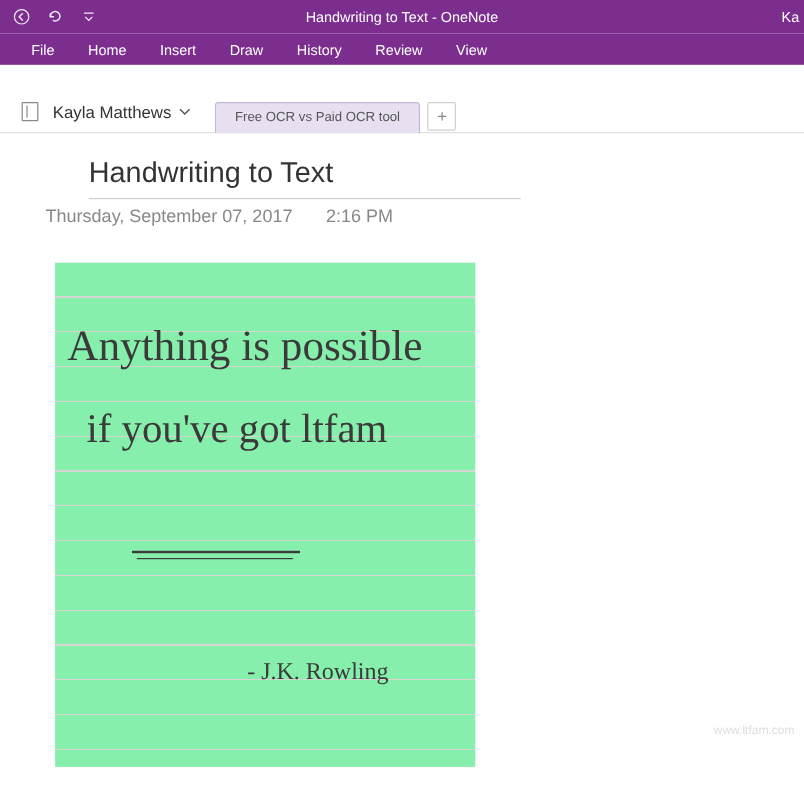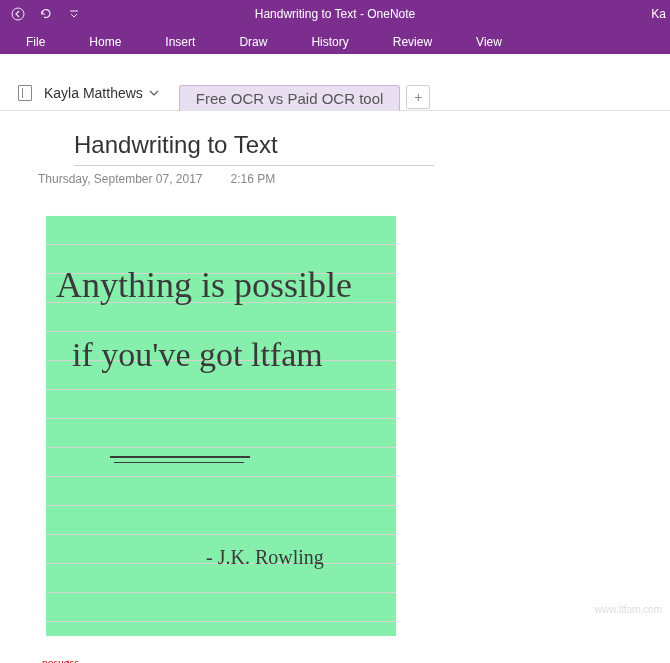--- a/index.html
+++ b/index.html
@@ -4,37 +4,37 @@
   <style>
     * { margin: 0; padding: 0; box-sizing: border-box; }
     body { font-family: "Segoe UI", Tahoma, sans-serif; background: #fff; width: 670px; height: 663px; overflow: hidden; }
     
     .titlebar { background: #7b2e8e; height: 28px; display: flex; align-items: center; color: #fff; font-size: 12px; position: relative; gap: 28px; }
     .titlebar-left { display: flex; align-items: center; gap: 8px; padding-left: 8px; }
     .qa-btn { width: 20px; height: 20px; display: flex; align-items: center; justify-content: center; cursor: pointer; opacity: 0.9; }
     .window-title { position: absolute; left: 50%; transform: translateX(-50%); font-size: 12px; white-space: nowrap; }
     .titlebar-right { margin-left: auto; padding-right: 4px; font-size: 12px; color: #ffffff; }
     
-    .ribbon-tabs { background: #7b2e8e; height: 26px; display: flex; align-items: flex-end; padding-left: 12px; gap: 16px; }
+    .ribbon-tabs { background: #7b2e8e; height: 26px; display: flex; align-items: flex-end; padding-left: 12px; gap: 0; }
     .ribbon-tab { color: #fff; font-size: 12px; padding: 5px 14px; cursor: pointer; }
     
     .nav-bar { background: #fff; height: 36px; border-bottom: 1px solid #e0e0e0; display: flex; align-items: center; padding-left: 10px; gap: 4px; margin-top: 21px; }
     .notebook-icon { width: 14px; height: 16px; border: 1px solid #888; border-radius: 1px; margin-right: 6px; position: relative; }
     .notebook-icon::before { content: ""; position: absolute; left: 3px; top: 2px; bottom: 2px; width: 1px; background: #888; }
     .notebook-name { font-size: 14px; color: #333; display: flex; align-items: center; gap: 6px; cursor: pointer; padding: 4px 8px; }
     .chev { display: inline-block; }
     .chev svg { display: block; }
     
     .tab-strip { display: flex; align-items: center; margin-left: 8px; height: 100%; }
-    .page-tab { background: #e8e0f0; border: 1px solid #c8b8d8; border-bottom: none; padding: 5px 16px; font-size: 15px; color: #555; border-radius: 3px 3px 0 0; cursor: pointer; height: 26px; display: flex; align-items: center; margin-top: 10px; }
+    .page-tab { background: #e8e0f0; border: 1px solid #c8b8d8; border-bottom: none; padding: 5px 16px; font-size: 11px; color: #555; border-radius: 3px 3px 0 0; cursor: pointer; height: 26px; display: flex; align-items: center; margin-top: 10px; }
     .add-tab { width: 24px; height: 24px; border: 1px solid #d0d0d0; margin-left: 6px; display: flex; align-items: center; justify-content: center; font-size: 14px; color: #888; cursor: pointer; border-radius: 2px; margin-top: 8px; }
     
     .content { padding: 20px 0 0 38px; }
     .page-title { font-family: "Calibri Light", "Segoe UI Light", sans-serif; font-size: 24px; font-weight: 300; color: #333; border-bottom: 1px solid #d0d0d0; padding-bottom: 6px; width: 360px; margin-left: 36px; }
-    .meta { display: flex; gap: 28px; font-size: 12px; color: #888; margin-top: 6px; }
+    .meta { display: flex; gap: 28px; font-size: 15px; color: #888; margin-top: 6px; }
     
     .handwriting-img { margin-top: 30px; margin-left: 8px; width: 350px; height: 420px; background: #86efac; position: relative; box-shadow: 0 0 1px rgba(0,0,0,0.1); }
     .ruled { position: absolute; inset: 0; background: repeating-linear-gradient(to bottom, transparent 0, transparent 28px, #d8d4d0 28px, #d8d4d0 29px); }
     .hand-text { position: absolute; font-family: "Brush Script MT", "Segoe Script", cursive; color: #3a3a3a; }
     .line1 { top: 48px; left: 10px; font-size: 36px; }
     .line2 { top: 120px; left: 26px; font-size: 34px; }
     .line3 { top: 195px; left: 66px; font-size: 38px; }
     .underline1 { position: absolute; top: 240px; left: 64px; width: 140px; height: 2px; background: #3a3a3a; }
     .underline2 { position: absolute; top: 246px; left: 68px; width: 130px; height: 1px; background: #3a3a3a; }
     .line4 { top: 330px; left: 160px; font-size: 20px; }

